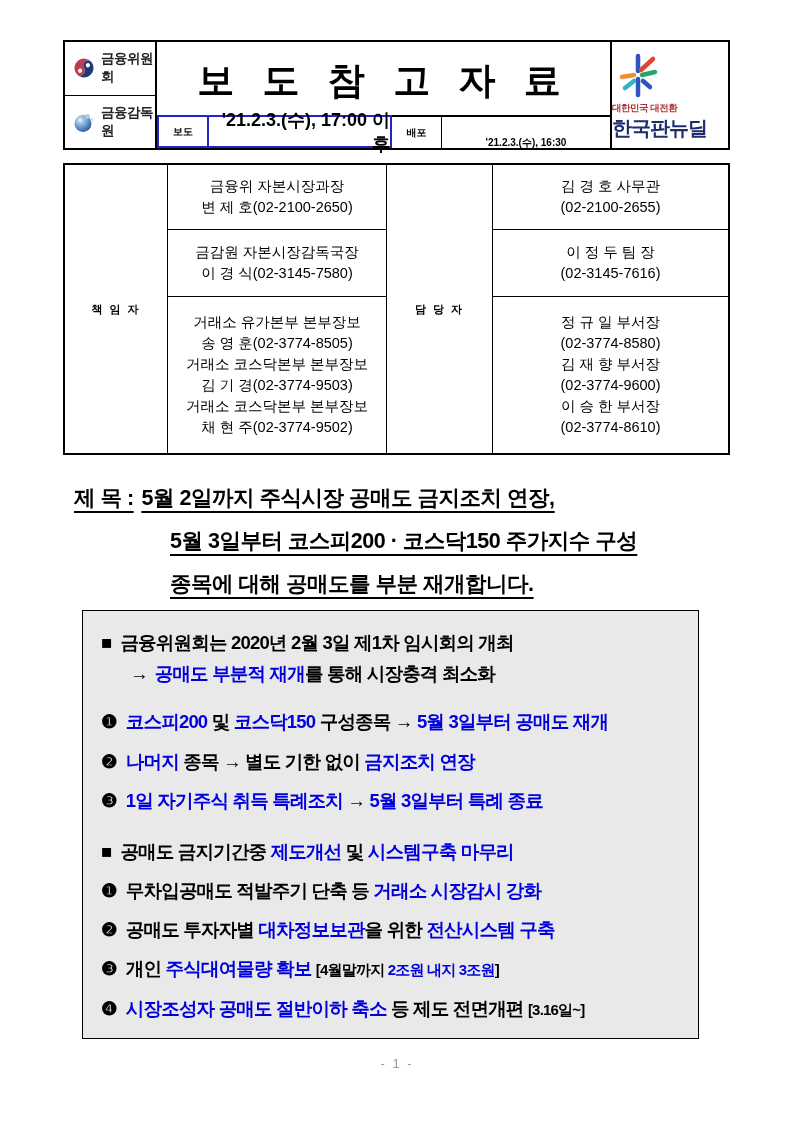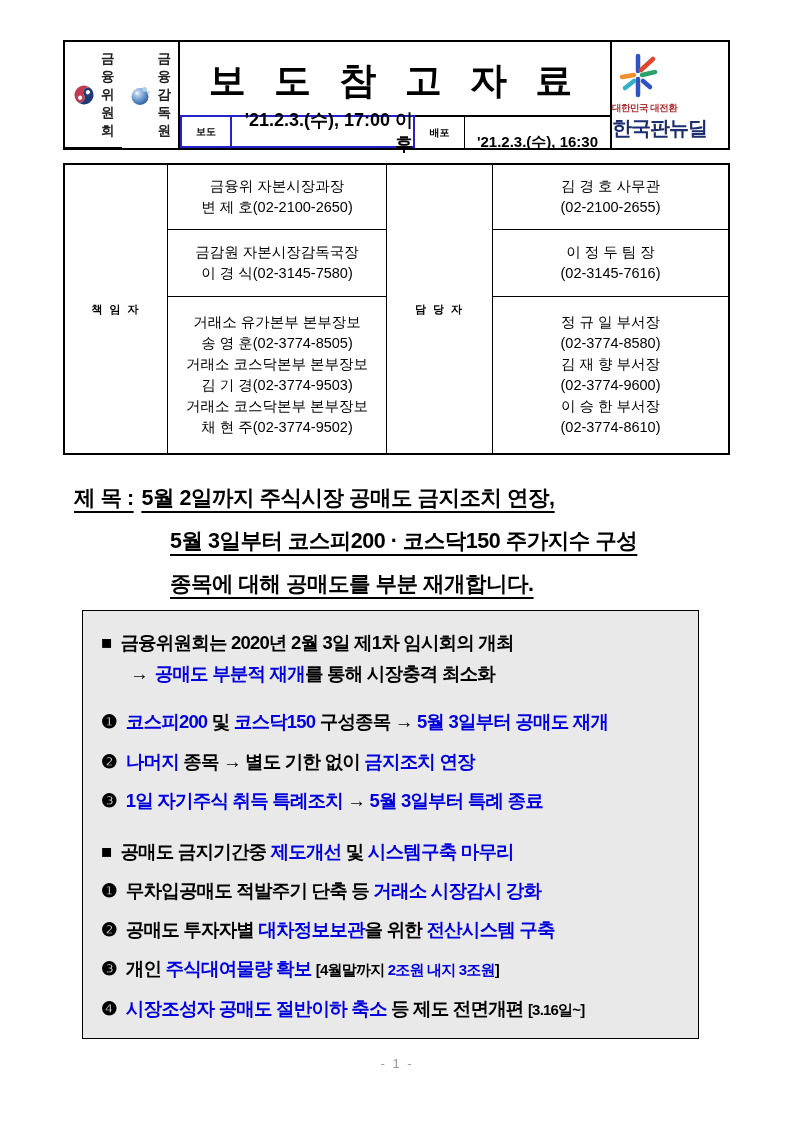--- a/index.html
+++ b/index.html
@@ -5,34 +5,34 @@
   html,body { margin:0; padding:0; background:#fff; }
   * { box-sizing:border-box; }
   .page {
     position:relative; width:794px; height:1123px; margin:0 auto; background:#fff;
     font-family:"Liberation Sans", sans-serif; color:#000;
   }
 
   
   .header { position:absolute; left:63px; top:40px; width:667px; height:110px;
     border:2px solid #000; display:flex; }
-  .logo-col { width:115px; border-right:2px solid #000; display:flex; }
+  .logo-col { width:92px; border-right:2px solid #000; display:flex; flex-direction:column; }
   .logo-cell { flex:1; display:flex; align-items:center; gap:5px; padding-left:7px; }
   .logo-cell:first-child { border-bottom:1.5px solid #000; }
   .logo-cell .org { font-size:13.5px; font-weight:bold; color:#222; letter-spacing:-0.5px; }
   .center-col { flex:1; display:flex; flex-direction:column;text-align:right; }
   .doc-title { flex:1; display:flex; align-items:center; justify-content:center;
     font-size:37px; font-weight:bold; letter-spacing:9px; padding-top:4px; }
   .sched-row { height:33px; display:flex; border-top:2px solid #000; font-weight:bold; }
   .blue-wrap { display:flex; border:2.5px solid var(--sched-blue); margin:-2px 0 0 0; height:calc(100% + 2px); }
   .sch-cell { display:flex; align-items:center; justify-content:center; font-size:10px; }
   .sch-label1 { width:50px; border-right:2.5px solid var(--sched-blue); }
   .sch-val1 { width:181px; font-size:18px; }
   .sch-label2 { width:50px; border-right:1.5px solid #000; }
-  .sch-val2 { flex:1; font-size:15px;margin-top:20px; }
+  .sch-val2 { flex:1; font-size:10px;margin-top:20px; }
   .newdeal-col { width:118px; border-left:2px solid #000; display:flex; flex-direction:column;
     justify-content:center; padding-top:4px; }
   .nd-tagline { font-size:9.5px; font-weight:bold; color:#b03535; margin-top:3px; letter-spacing:-0.5px; }
   .nd-brand { font-size:20px; font-weight:bold; color:#1d2d6e; letter-spacing:-1px; }
 
   
   .contacts { position:absolute; left:63px; top:163px; width:667px; height:292px;
     border:2px solid #000; display:grid; grid-template-columns:103px 219px 106px 1fr;
     grid-template-rows:65px 67px 1fr; }
   .c-label { display:flex; align-items:center; justify-content:center;

